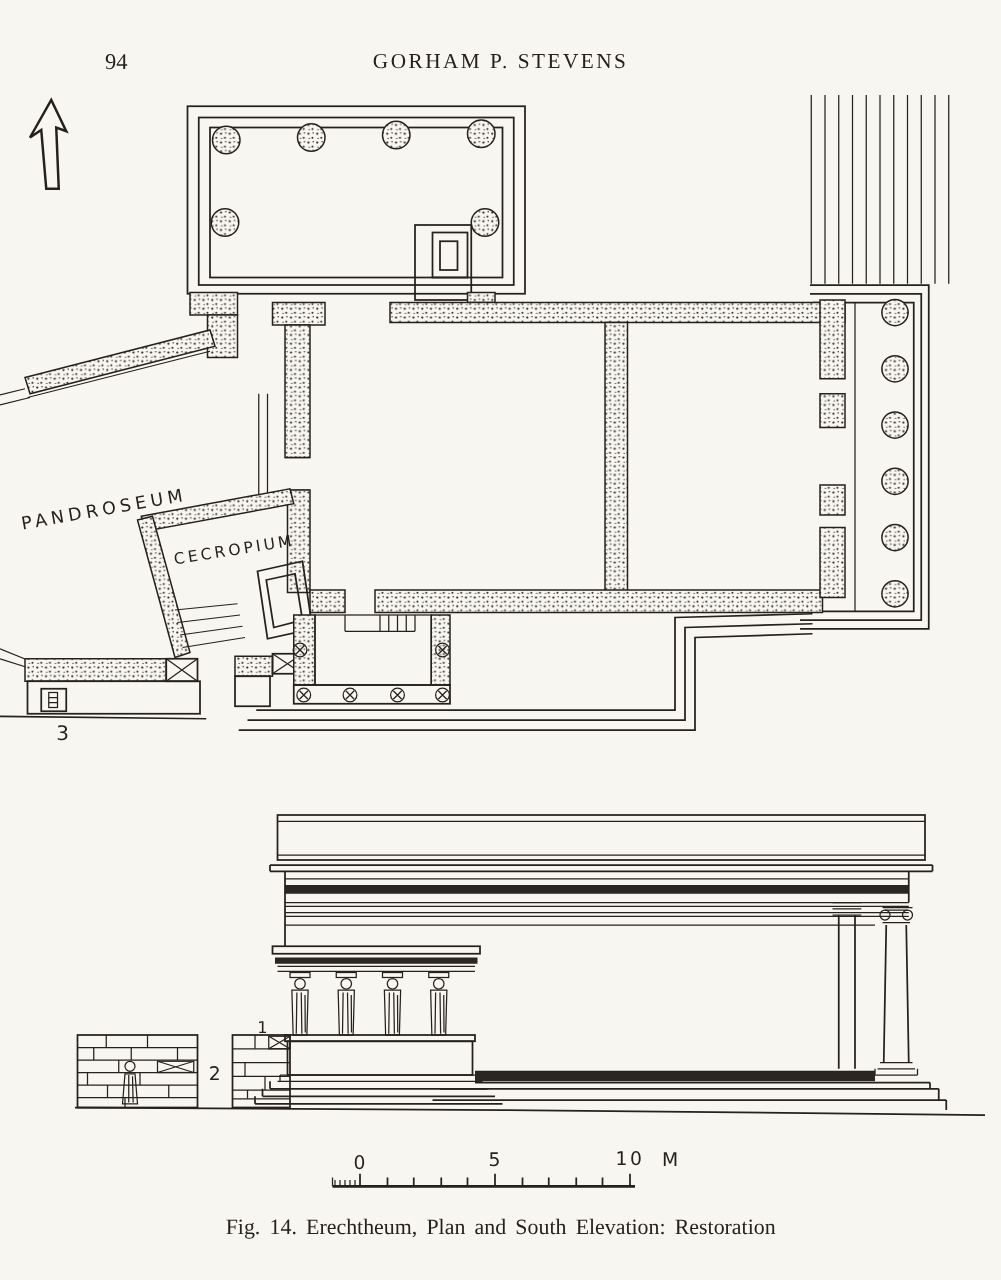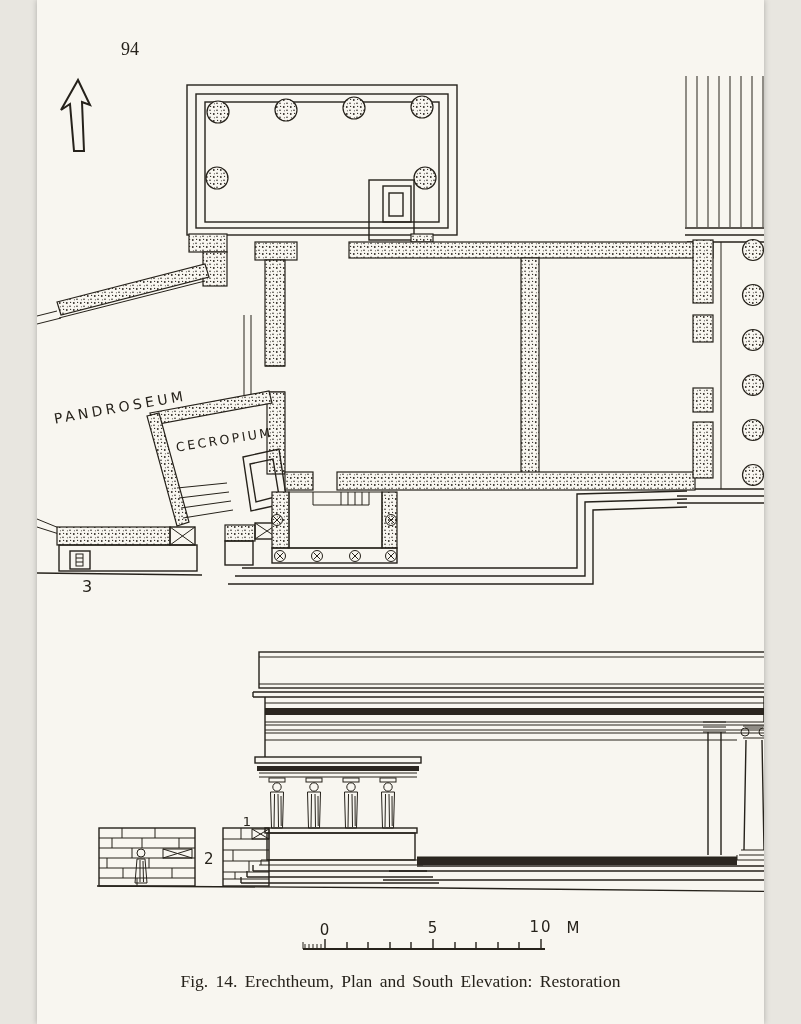--- a/index.html
+++ b/index.html
@@ -1,36 +1,37 @@
 <!DOCTYPE html>
 <html><head>
 <meta charset="utf-8">
 <style>
   html,body{margin:0;padding:0;}
   body{background:#e8e6e0;font-family:"Liberation Serif", serif;}
-  .page{position:relative;width:727px;height:1024px;background:#f8f6f0;margin:0 auto;overflow:hidden;
+  .page{position:relative;width:801px;height:1024px;background:#f8f6f0;margin:0 auto;overflow:hidden;
         box-shadow:0 0 6px rgba(0,0,0,.25);}
   .pagenum{position:absolute;left:84px;top:39px;font-size:18px;color:#26221b;}
   .runhead{position:absolute;left:0;top:39px;width:100%;text-align:center;font-size:17px;
            letter-spacing:2px;color:#26221b;}
   .caption{position:absolute;left:0;top:971px;width:100%;text-align:center;font-size:17.5px;
            color:#26221b;word-spacing:3px;}
   svg{position:absolute;left:0;top:0;}
   .ln{fill:none;stroke:#26221b;stroke-width:1.4;}
   .tn{fill:none;stroke:#26221b;stroke-width:1;}
   .wall{fill:url(#stip);stroke:#26221b;stroke-width:1.2;}
   .dark{fill:#2b2620;stroke:none;}
   .hand{font-family:"DejaVu Sans",sans-serif;fill:#26221b;}
 </style>
 </head>
 <body>
 
 <div class="page">
 
   <div class="pagenum">94</div>
+  <div class="runhead">GORHAM P. STEVENS</div>
 
   <svg width="801" height="1024" viewBox="0 0 801 1024">
     <defs>
       <pattern id="stip" width="7" height="7" patternUnits="userSpaceOnUse">
         <rect width="7" height="7" fill="#f8f6f0"></rect>
         <circle cx="1.8" cy="2" r="0.9" fill="#2b2620"></circle>
         <circle cx="5" cy="5.2" r="0.8" fill="#2b2620"></circle>
         <circle cx="5.6" cy="1.4" r="0.6" fill="#2b2620"></circle>
         <circle cx="2.4" cy="5.8" r="0.5" fill="#2b2620"></circle>
       </pattern>

